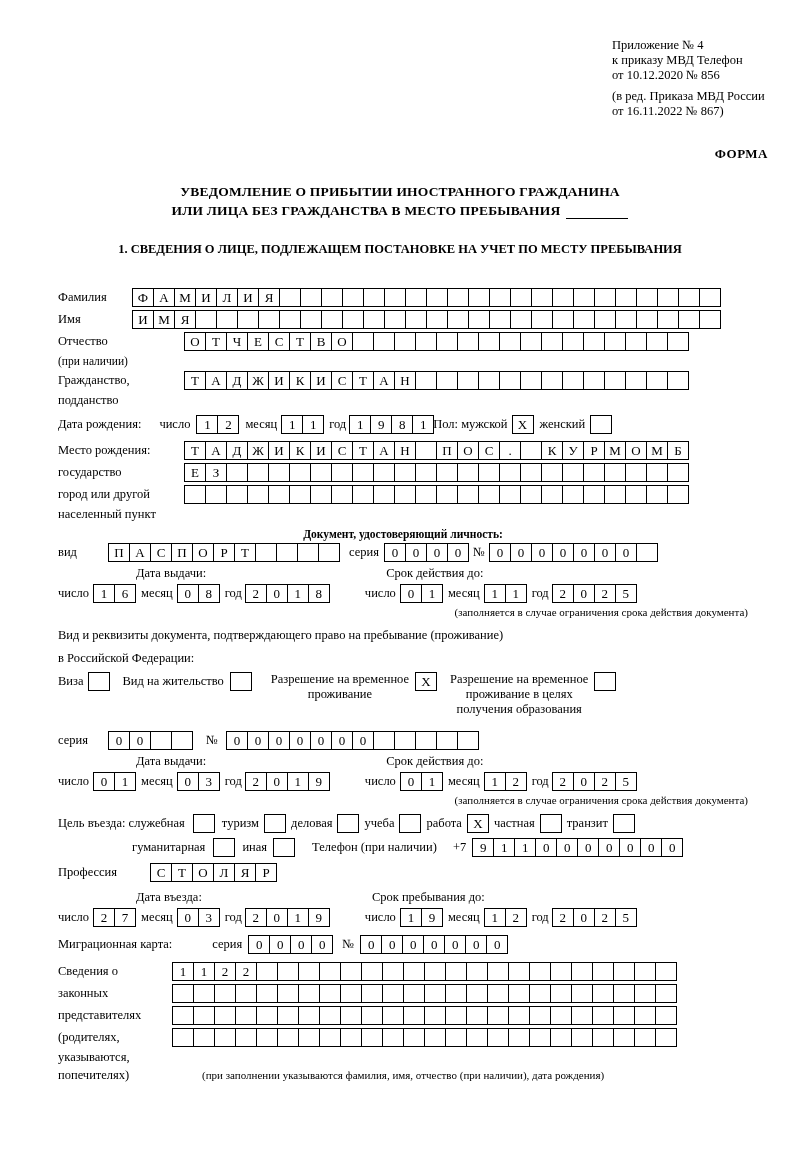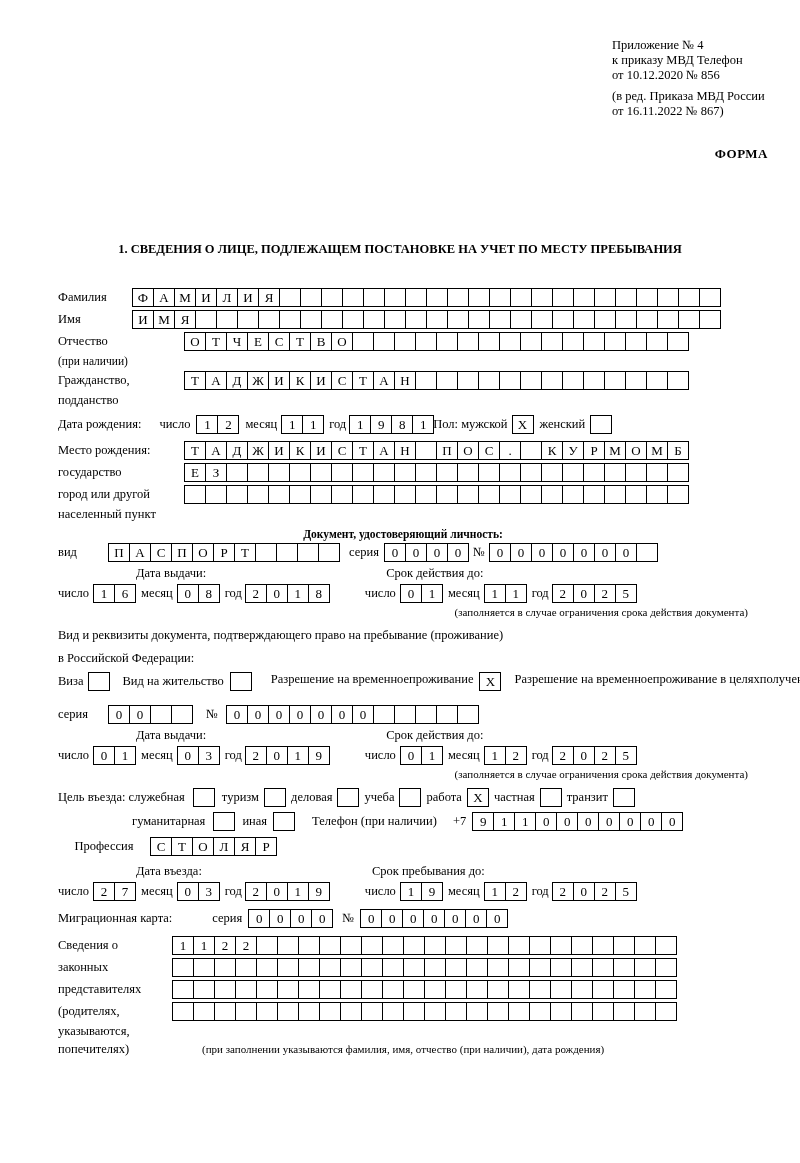--- a/index.html
+++ b/index.html
@@ -103,39 +103,43 @@
   .mini-note {
     font-size: 11.5px;
   }
   .center-note {
     text-align: center;
     font-size: 11.5px;
     font-weight: bold;
     margin: 6px 0 3px 0;
   }
   .spacer-6 { height: 6px; }
-  .flexcol { display: flex; }
+  .flexcol { display: flex; flex-direction: column; }
   .nowrap { white-space: nowrap; }
 </style>
 </head>
 <body>
 
 <div class="page">
 
   <div class="header-block">
     <div>Приложение № 4</div>
     <div>к приказу МВД Телефон</div>
     <div>от 10.12.2020 № 856</div>
     <div class="gap"></div>
     <div>(в ред. Приказа МВД России</div>
     <div>от 16.11.2022 № 867)</div>
   </div>
 
   <div class="forma">ФОРМА</div>
 
+  <div class="title">
+    <div>УВЕДОМЛЕНИЕ О ПРИБЫТИИ ИНОСТРАННОГО ГРАЖДАНИНА</div>
+    <div class="nowrap"><span>ИЛИ ЛИЦА БЕЗ ГРАЖДАНСТВА В МЕСТО ПРЕБЫВАНИЯ</span><span class="ul"></span></div>
+  </div>
 
   <div class="section1">1. СВЕДЕНИЯ О ЛИЦЕ, ПОДЛЕЖАЩЕМ ПОСТАНОВКЕ НА УЧЕТ ПО МЕСТУ ПРЕБЫВАНИЯ</div>
 
   <div class="form-body">
 
     <div class="row">
       <div class="label lbl-w1">Фамилия</div>
       <div class="boxes">
           <div class="bx">Ф</div>
           <div class="bx">А</div>
@@ -623,21 +627,21 @@
           <div class="bx">0</div>
           <div class="bx">0</div>
           <div class="bx">0</div>
           <div class="bx">0</div>
           <div class="bx">0</div>
           <div class="bx">0</div>
         </div>
     </div>
 
     <div class="row" style="margin-top:6px;">
-      <div class="label" style="width:92px;text-align:center;">Профессия</div>
+      <div class="label" style="width:92px;">Профессия</div>
       <div class="boxes">
           <div class="bx">С</div>
           <div class="bx">Т</div>
           <div class="bx">О</div>
           <div class="bx">Л</div>
           <div class="bx">Я</div>
           <div class="bx">Р</div>
         </div>
     </div>
 

